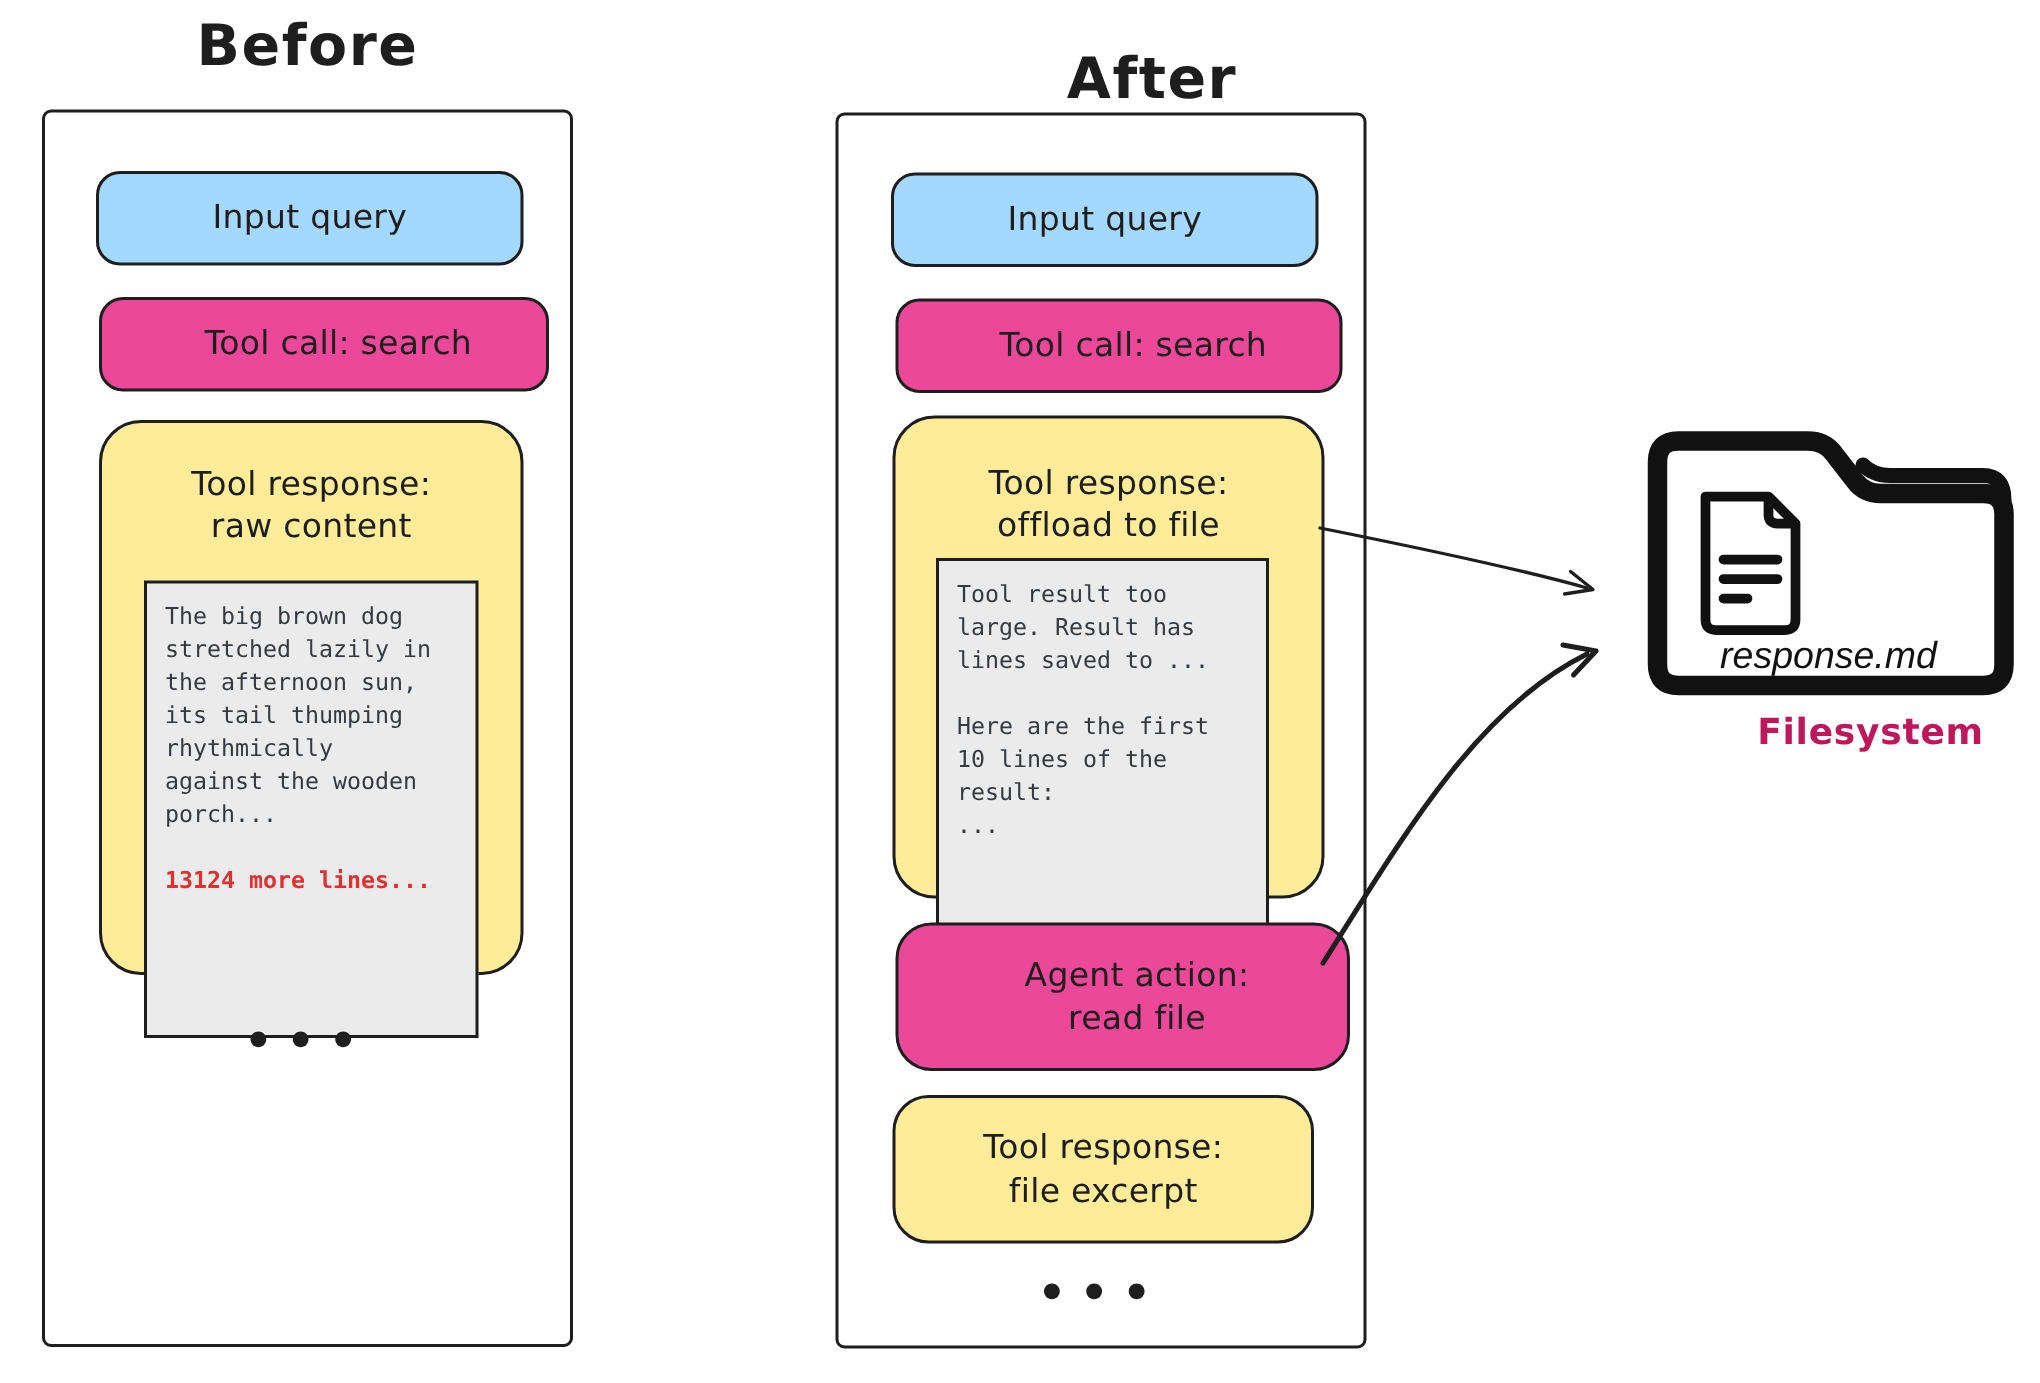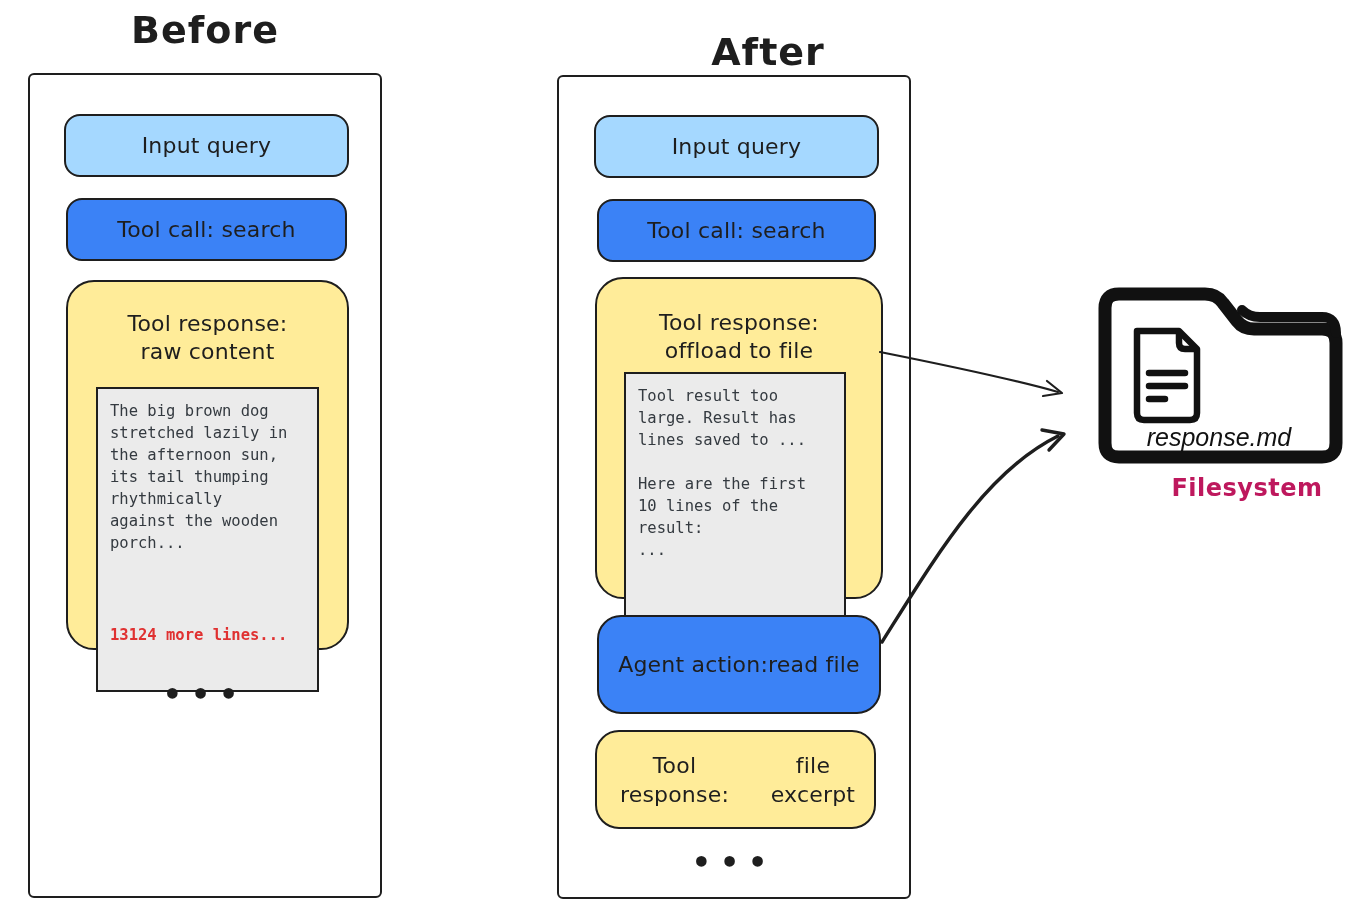--- a/index.html
+++ b/index.html
@@ -43,56 +43,56 @@
     border-radius: 16px;
     display: flex;
     align-items: center;
     justify-content: center;
     text-align: center;
     font-size: 22px;
     font-weight: 500;
     letter-spacing: 0.2px;
   }
   .chip.blue  { background: #a5d8ff; }
-  .chip.green { background: #3b82f6; }
+  .chip.green { background: #ec4899; padding-left: 19px; }
 
   .bigbox {
     position: absolute;
     background: #ffec99;
     border: 2.5px solid #1e1e1e;
     border-radius: 28px;
   }
   .bigbox .bigbox-title {
     text-align: center;
     font-size: 22px;
     font-weight: 500;
     line-height: 28px;
     letter-spacing: 0.2px;
   }
   .two-line {
     border-radius: 24px;
-    flex-direction: row;
+    flex-direction: column;
     line-height: 29px;
   }
   .yellow2 { background: #ffec99; }
 
   .codebox {
     position: absolute;
     background: #ebebeb;
     border: 2.5px solid #1e1e1e;
     box-sizing: border-box;
     padding: 11px 12px;
     font-family: "DejaVu Sans Mono", monospace;
     font-size: 15.5px;
     line-height: 22px;
     color: #343a40;
     overflow: hidden;
   }
   .code-line { min-height: 22px; white-space: pre; }
-  .code-line.red { color: #e03131; font-weight: bold; margin-top: 48px; }
+  .code-line.red { color: #e03131; font-weight: bold; }
 
   .dots {
     position: absolute;
     width: 100%;
     text-align: center;
     font-size: 30px;
     font-weight: bold;
     letter-spacing: 9px;
     color: #1e1e1e;
   }

